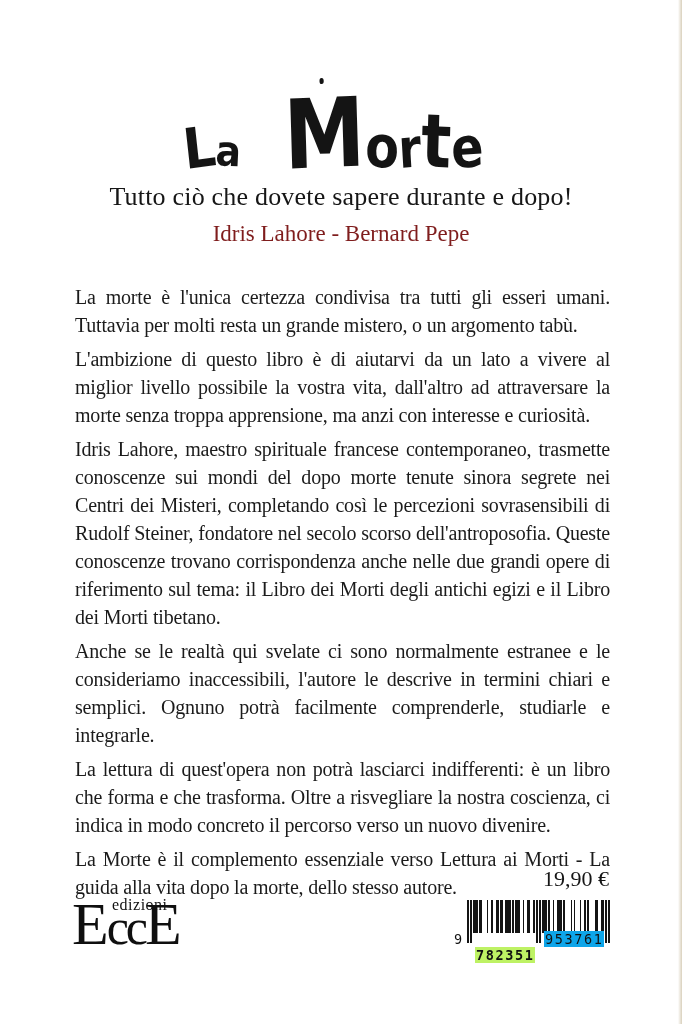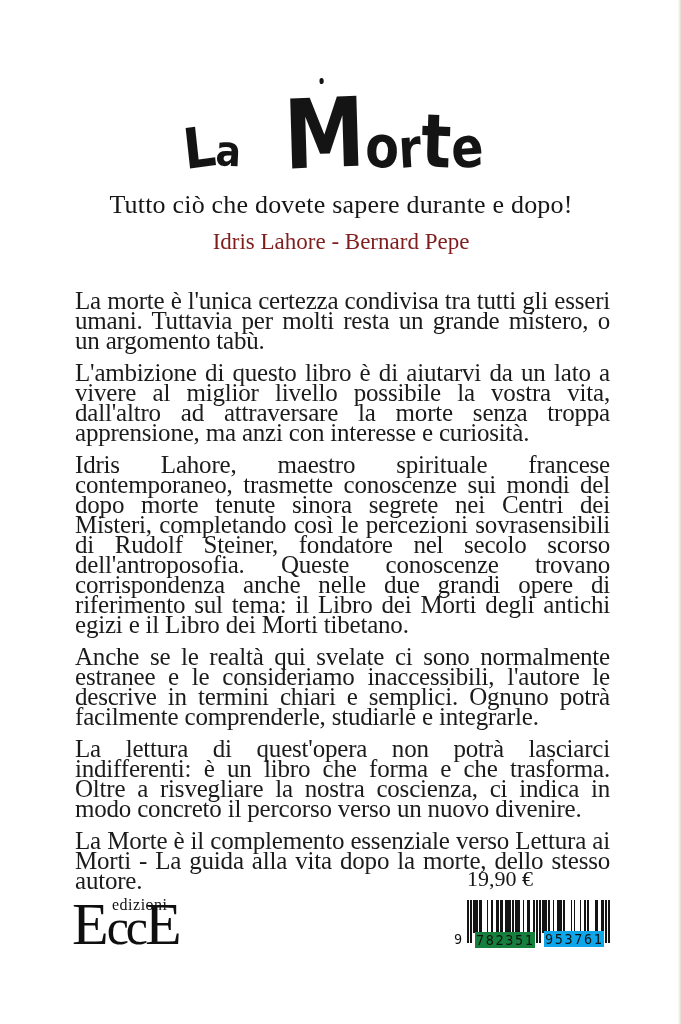--- a/index.html
+++ b/index.html
@@ -36,63 +36,63 @@
   .word-morte .tl:nth-child(1)::before{
     content:'';position:absolute;top:-8px;left:46%;width:5px;height:6px;
     background:#141414;border-radius:50%;
   }
   .word-morte .tl:nth-child(2){font-size:58px;transform:rotate(3deg);}
   .word-morte .tl:nth-child(3){font-size:54px;transform:rotate(-4deg);}
   .word-morte .tl:nth-child(4){font-size:74px;transform:rotate(2deg);}
   .word-morte .tl:nth-child(5){font-size:56px;transform:rotate(-3deg);}
 
   .subtitle{
-    margin-top:8px;text-align:center;
+    text-align:center;
     font-size:26px;letter-spacing:.2px;color:#161616;
   }
   .authors{
     margin-top:9px;text-align:center;
     font-size:23px;color:#7f1d1d;
   }
 
   
   .content{margin-top:36px;padding:0 72px 0 75px;}
   .content p{
-    margin:12px 0 6px 0;
-    font-size:25px;line-height:20px;letter-spacing:-.2px;
+    margin:0 0 6px 0;
+    font-size:20px;line-height:28px;letter-spacing:-.2px;
     text-align:justify;
   }
 
   
   .logo{position:absolute;left:72px;top:894px;color:#0f0f0f;}
   .logo-text{font-family:"Liberation Serif", serif;line-height:1;white-space:nowrap;}
   .logo-e{font-size:60px;letter-spacing:-2px;}
   .logo-cc{font-size:50px;letter-spacing:-3px;}
   .logo-edizioni{
     position:absolute;top:2px;left:40px;
     font-size:16px;letter-spacing:.5px;font-family:"Liberation Serif", serif;
   }
 
   
   .price-block{position:absolute;top:866px;right:72px;width:143px;}
   .price{
-    text-align:left;font-size:22px;color:#161616;
+    text-align:right;font-size:22px;color:#161616;
     margin:0 0 8px 0;padding-right:1px;white-space:nowrap;
   }
   .barcode{position:relative;width:143px;height:56px;}
   .barcode-bars{display:flex;align-items:flex-start;height:45px;}
   .mod{width:1.5px;height:33px;}
   .mod.bar{background:#141414;}
   .mod.tall{height:43px;}
   .bc-digits{
     position:absolute;top:31px;left:0;width:100%;height:15px;
     font-family:"DejaVu Sans Mono", monospace;font-size:13.5px;color:#111;
   }
   .bc-d1{position:absolute;left:-13px;top:0;}
-  .bc-d2{position:absolute;left:8px;top:1px;letter-spacing:1.6px;background:#15803d;padding:0 1px;}
+  .bc-d2{position:absolute;left:8px;top:16px;letter-spacing:1.6px;background:#bef264;padding:0 1px;font-weight:bold;}
   .bc-d3{position:absolute;left:77px;top:0;letter-spacing:1.6px;background:#0ea5e9;padding:0 1px;}
 </style>
 </head>
 <body>
 
 <div class="page">
 
   <div class="title-row">
     <span class="word word-la"><span class="tl">L</span><span class="tl">a</span></span>
     <span class="word word-morte"><span class="tl">M</span><span class="tl">o</span><span class="tl">r</span><span class="tl">t</span><span class="tl">e</span></span>

